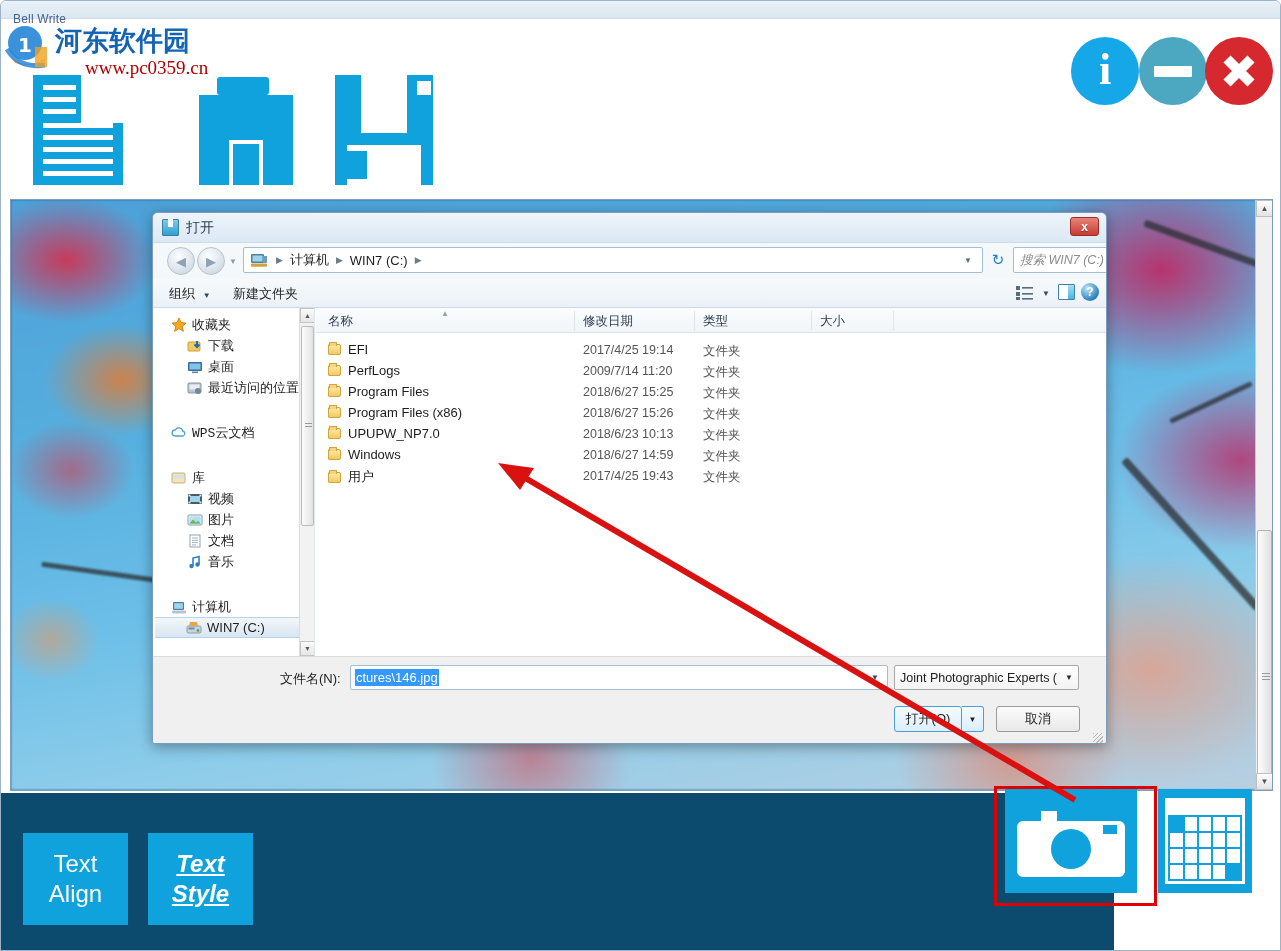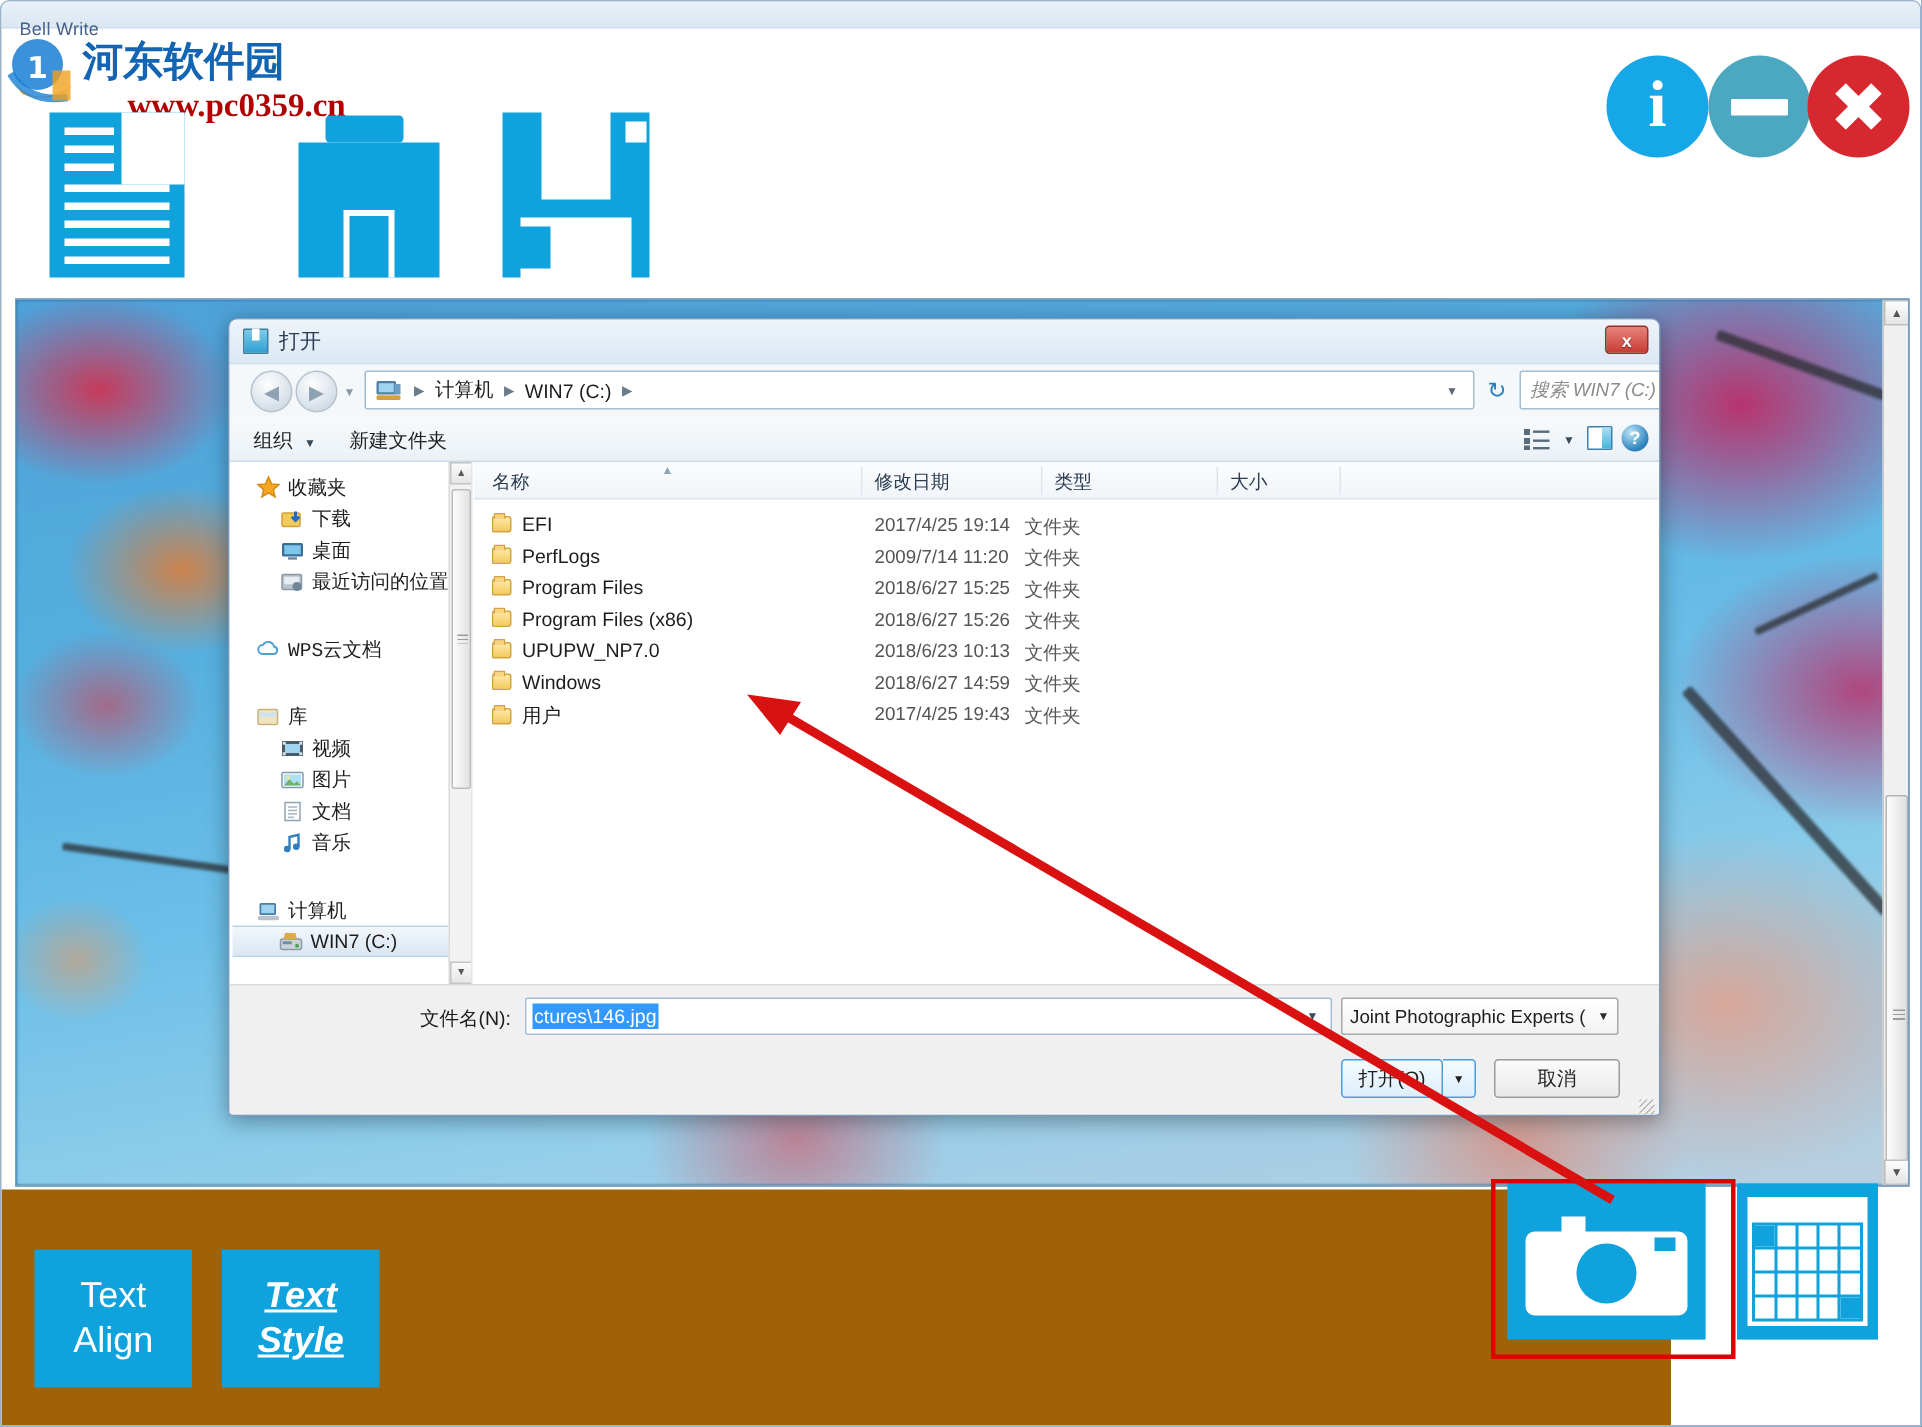--- a/index.html
+++ b/index.html
@@ -36,21 +36,21 @@
   #wm-cn{
     position:absolute; left:50px; top:10px;
     font-family:"DejaVu Sans", sans-serif;
     font-size:27px; font-weight:bold; color:#1464b4;
     text-shadow:0 0 2px #fff;
     white-space:nowrap;
   }
   #wm-url{
     position:absolute; left:80px; top:44px;
     font-family:"Liberation Serif", serif;
-    font-size:22px; font-weight:bold; color:#b00000;
+    font-size:19px; font-weight:normal; color:#b00000;
     white-space:nowrap;
   }
 
   
   #top-tools{ position:absolute; left:20px; top:66px; height:120px; }
   .toolbtn{ position:absolute; top:0; }
 
   
   .circle-btn{
     position:absolute; top:36px; width:68px; height:68px; border-radius:50%;
@@ -100,21 +100,21 @@
   #sb-up{ top:0; } #sb-down{ bottom:0; }
   #sb-thumb{
     position:absolute; left:1px; top:330px; width:15px; height:300px;
     background:linear-gradient(90deg,#fdfdfd,#e0e0e0); border:1px solid #b5b5b5; border-radius:2px;
   }
   #sb-grip{ position:absolute; left:4px; top:142px; width:8px; height:7px;
     background:repeating-linear-gradient(#9a9a9a 0 1px, transparent 1px 3px); }
 
   
   #bottom-bar{
-    position:absolute; left:0; top:792px; width:1113px; height:159px; background:#a16207;
+    position:absolute; left:0; top:792px; width:1113px; height:159px; background:#0c4a6e;
   }
   .sqbtn{
     position:absolute; top:40px; width:105px; height:92px;
     background:#0fa2dd; color:#fff; display:flex; flex-direction:column;
     align-items:center; justify-content:center; line-height:1.25;
   }
   #sq-1{ left:22px; font-size:24px; }
   #sq-2{ left:147px; font-size:24px; font-weight:bold; font-style:italic; text-decoration:underline; }
   #sq-3{ left:272px; font-size:22px; border:1px solid #7a6a5a; }
   #sq-3 .lbl{ display:block; }
@@ -254,21 +254,21 @@
   .folder-icon{
     width:13px; height:11px; margin-right:7px; position:relative;
     background:linear-gradient(#ffe9a8,#f3c960);
     border:1px solid #d2a53c; border-radius:1px 2px 2px 1px;
   }
   .folder-icon:before{
     content:""; position:absolute; left:0; top:-3px; width:6px; height:3px;
     background:#f7d382; border:1px solid #d2a53c; border-bottom:none; border-radius:1px 1px 0 0;
   }
   .fdate{ position:absolute; left:267px; top:3px; font-size:12.5px; color:#555; }
-  .ftype{ position:absolute; left:367px; top:3px; font-size:12.5px; color:#555; }
+  .ftype{ position:absolute; left:387px; top:3px; font-size:12.5px; color:#555; }
 
   
   #dlg-foot{ position:absolute; left:0; top:443px; width:100%; height:89px; background:#f0f0f0;
     border-top:1px solid #dcdcdc; }
   #fn-label{ position:absolute; left:127px; top:13px; font-size:13px; color:#1d1d1d; }
   #fn-input{
     position:absolute; left:197px; top:8px; width:538px; height:25px;
     background:#fff; border:1px solid #a3bdd3; border-radius:2px;
     display:flex; align-items:center; padding:0 4px;
   }

